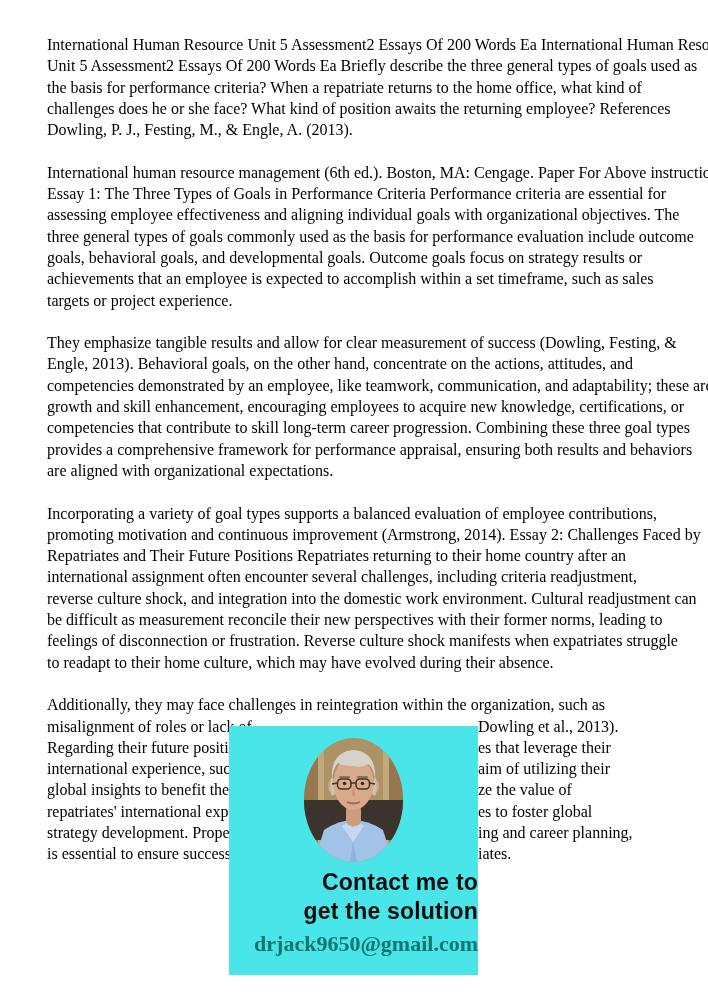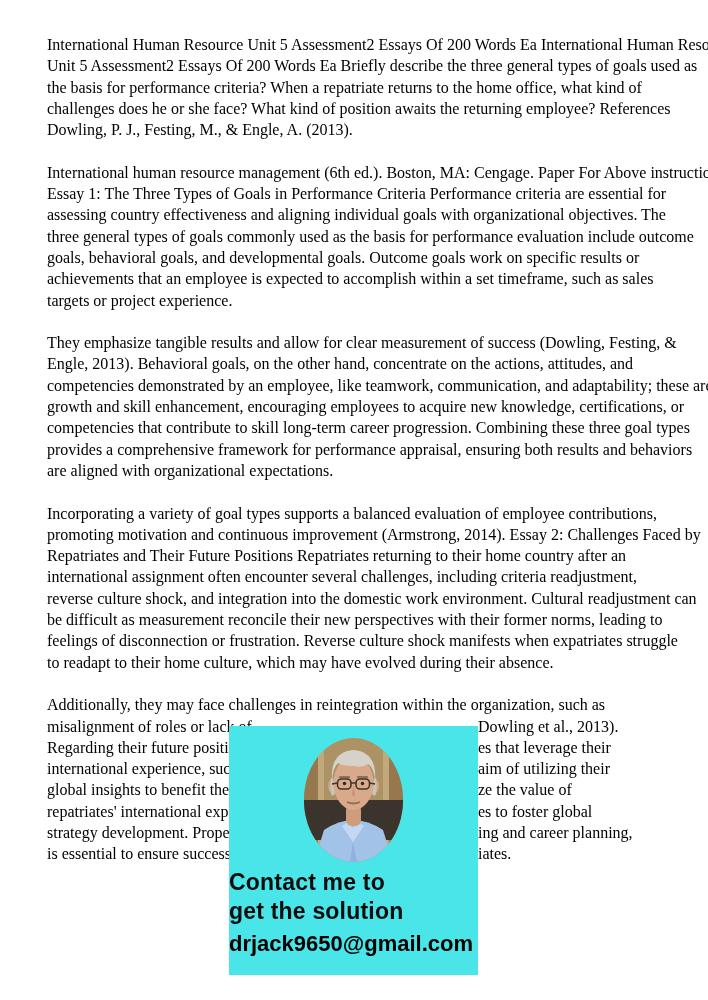--- a/index.html
+++ b/index.html
@@ -15,57 +15,57 @@
     position: absolute; left: 47px; top: 34px; width: 615px;
     font-size: 16px; line-height: 21.3px;
   }
   .para { margin: 0 0 21.3px 0; }
   .line { white-space: nowrap; height: 21.3px; position: relative; }
   .frag-right { position: absolute; left: 431px; top: 0; }
   .card {
     position: absolute; left: 229px; top: 726px;
     width: 249px; height: 249px;
     background: #49e5e8;
-    text-align: left;
+    text-align: right;
   }
   .photo {
     width: 99px; height: 124px;
     border-radius: 50%; overflow: hidden;
     margin: 12px auto 0 auto;
   }
   .photo svg { display: block; width: 99px; height: 124px; }
   .card-title {
     font-family: "Liberation Sans", sans-serif;
     font-weight: 700; font-size: 23px; line-height: 29px;
     color: #0d0d0d; letter-spacing: 0.2px;
   }
   .card-title-1 { margin-top: 6px; }
   .card-email {
-    font-family: Liberation Sans, sans-serif;
+    font-family: Liberation Serif, serif;
     font-weight: 700; font-size: 22px; line-height: 27px;
-    color: #000000; margin-top: 4px;
+    color: #0f766e; margin-top: 4px;
   }
 </style>
 </head>
 <body>
 
 <div class="doc" id="doc">
     <div class="para">
       <div class="line">International Human Resource Unit 5 Assessment2 Essays Of 200 Words Ea International Human Resource</div>
       <div class="line">Unit 5 Assessment2 Essays Of 200 Words Ea Briefly describe the three general types of goals used as</div>
       <div class="line">the basis for performance criteria? When a repatriate returns to the home office, what kind of</div>
       <div class="line">challenges does he or she face? What kind of position awaits the returning employee? References</div>
       <div class="line">Dowling, P. J., Festing, M., &amp; Engle, A. (2013).</div>
     </div>
     <div class="para">
       <div class="line">International human resource management (6th ed.). Boston, MA: Cengage. Paper For Above instruction</div>
       <div class="line">Essay 1: The Three Types of Goals in Performance Criteria Performance criteria are essential for</div>
-      <div class="line">assessing country effectiveness and aligning individual goals with organizational objectives. The</div>
+      <div class="line">assessing employee effectiveness and aligning individual goals with organizational objectives. The</div>
       <div class="line">three general types of goals commonly used as the basis for performance evaluation include outcome</div>
-      <div class="line">goals, behavioral goals, and developmental goals. Outcome goals work on specific results or</div>
+      <div class="line">goals, behavioral goals, and developmental goals. Outcome goals focus on strategy results or</div>
       <div class="line">achievements that an employee is expected to accomplish within a set timeframe, such as sales</div>
       <div class="line">targets or project experience.</div>
     </div>
     <div class="para">
       <div class="line">They emphasize tangible results and allow for clear measurement of success (Dowling, Festing, &amp;</div>
       <div class="line">Engle, 2013). Behavioral goals, on the other hand, concentrate on the actions, attitudes, and</div>
       <div class="line">competencies demonstrated by an employee, like teamwork, communication, and adaptability; these are</div>
       <div class="line">growth and skill enhancement, encouraging employees to acquire new knowledge, certifications, or</div>
       <div class="line">competencies that contribute to skill long-term career progression. Combining these three goal types</div>
       <div class="line">provides a comprehensive framework for performance appraisal, ensuring both results and behaviors</div>

